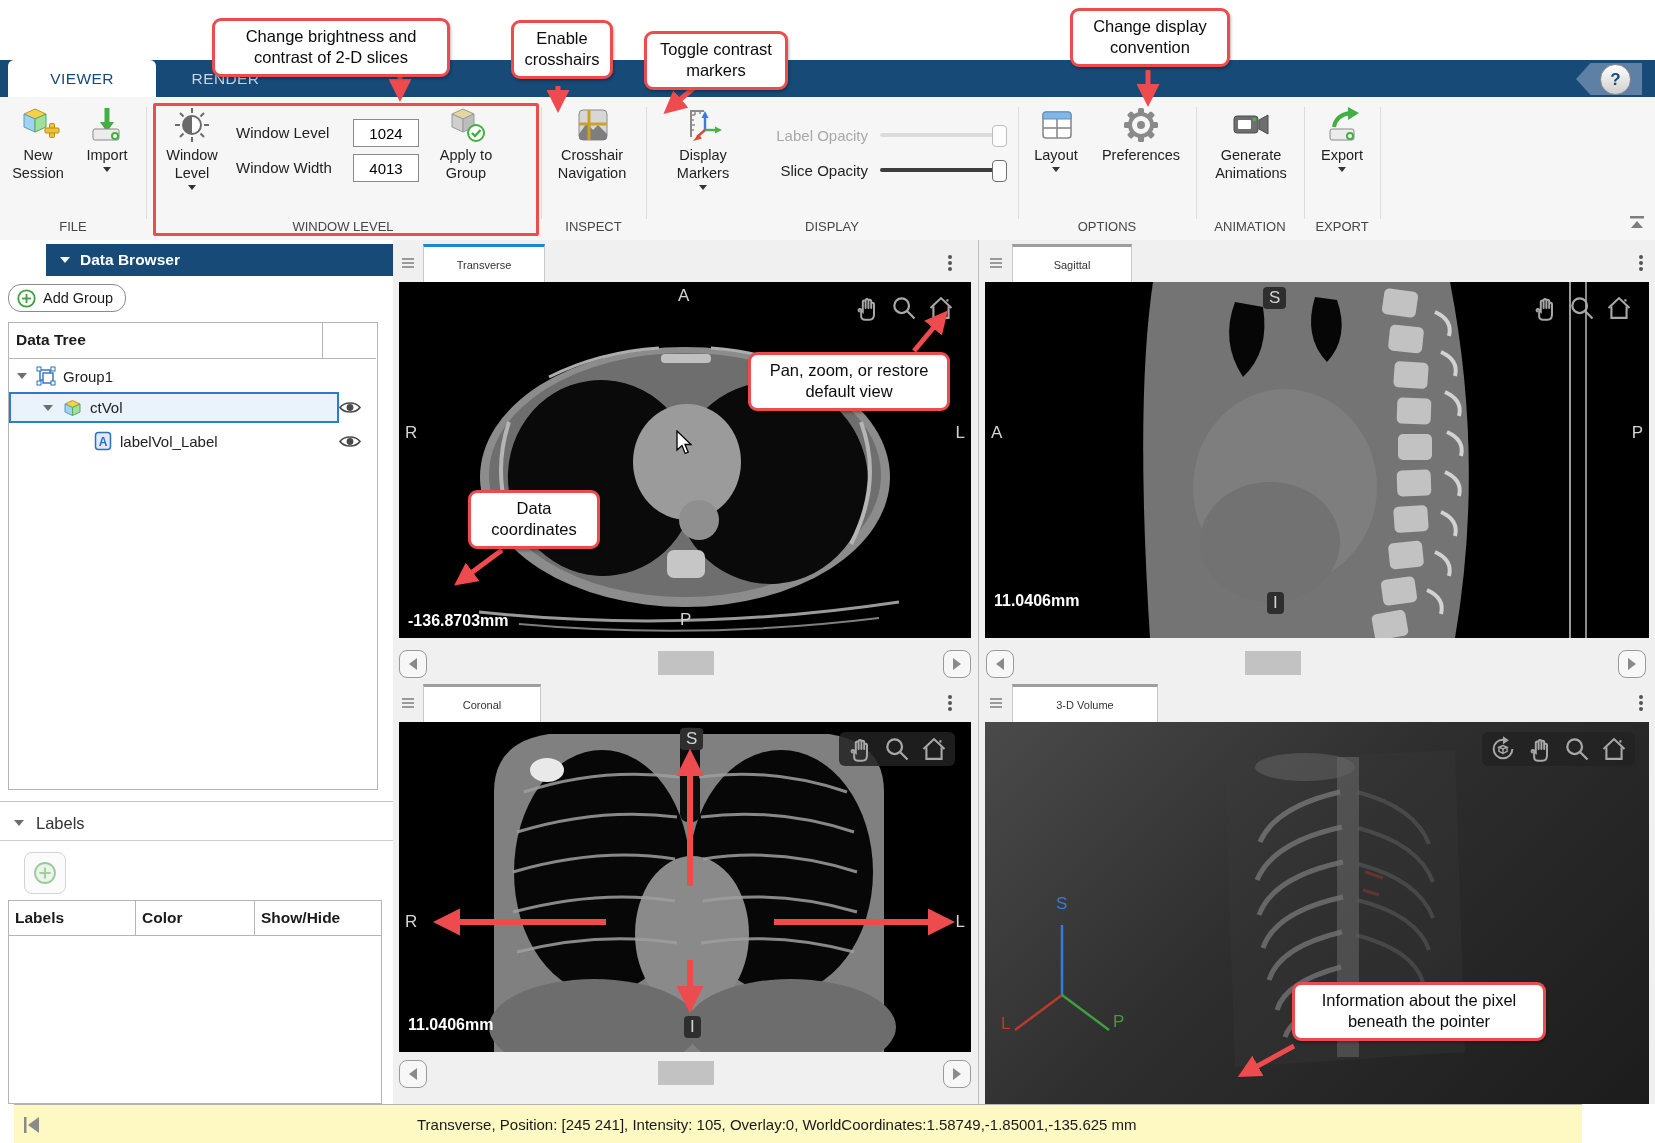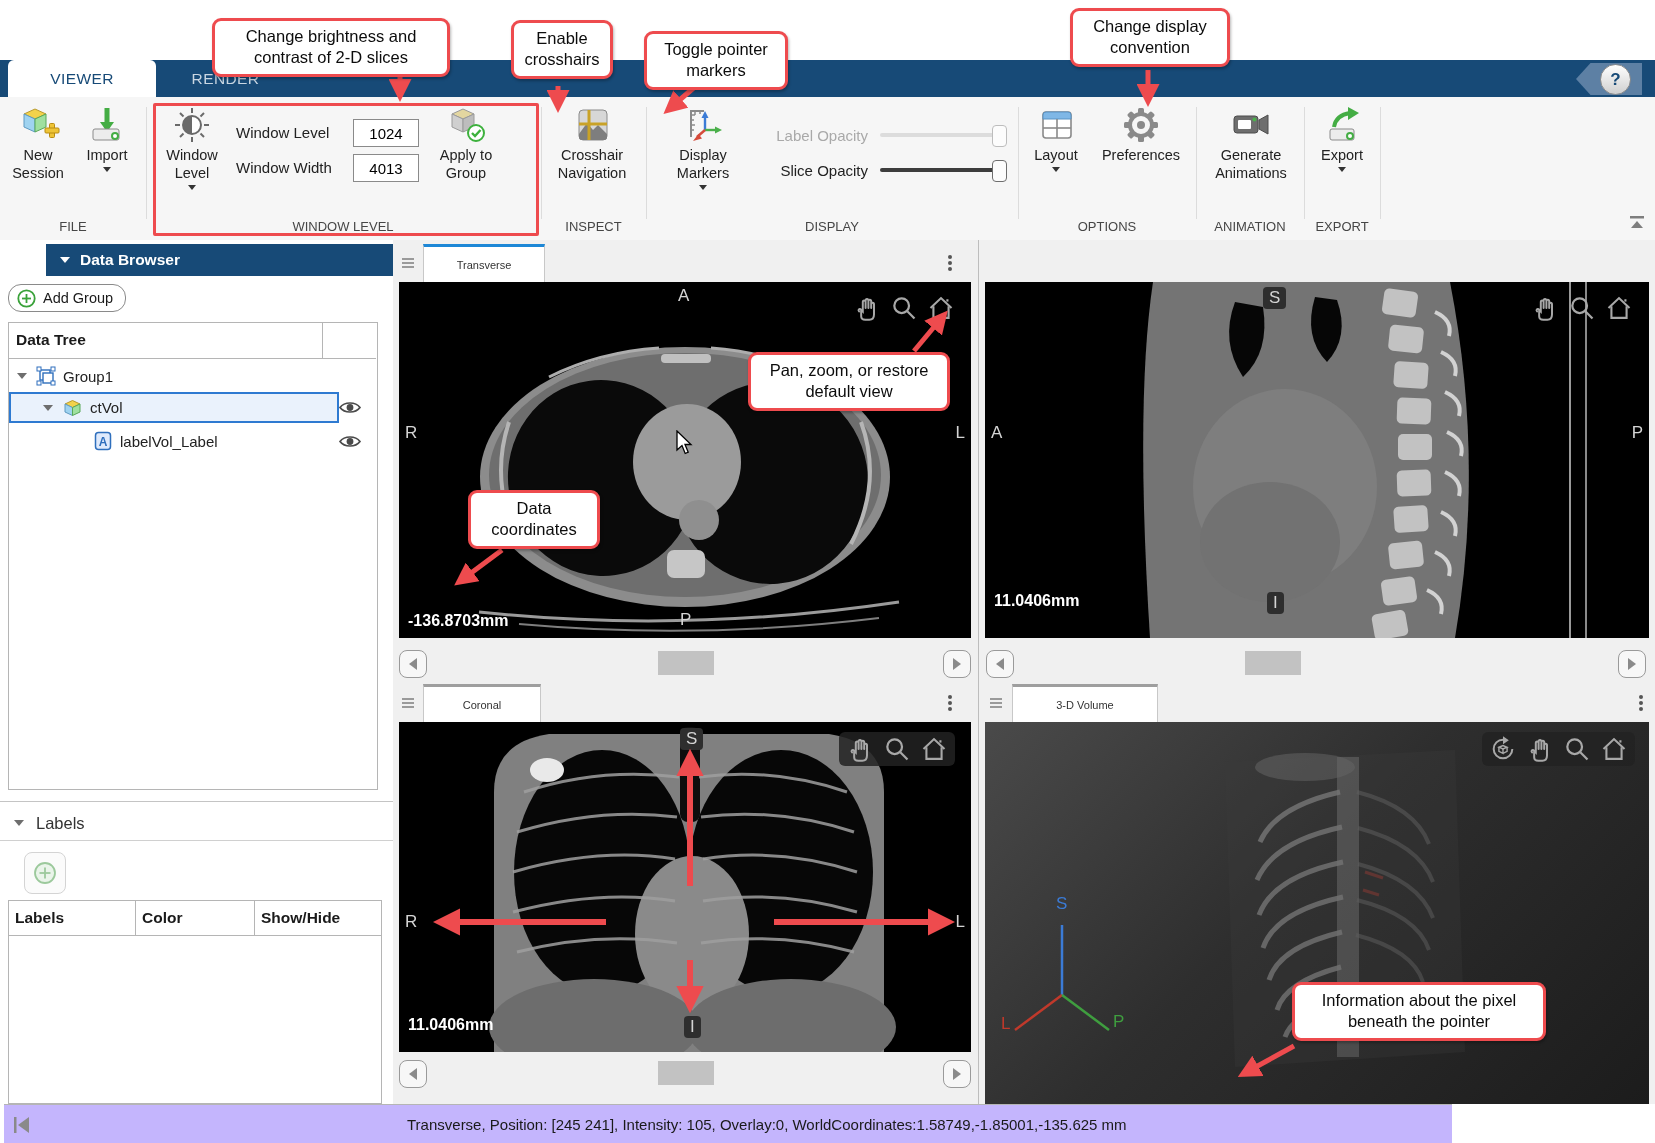--- a/index.html
+++ b/index.html
@@ -54,21 +54,21 @@
   .str.right{border-left:8px solid #8a8a8a;}
   .sthumb{position:absolute;height:24px;background:#c2c2c2;}
   
   .callout{position:absolute;background:#fff;border:3px solid #ee4b4e;border-radius:9px;
            padding:5px 8px;font-size:16.5px;line-height:1.3;text-align:center;color:#0c0c0c;
            z-index:70;box-shadow:1px 2px 3px rgba(0,0,0,.28);display:flex;align-items:center;justify-content:center;}
   #wl-redbox{position:absolute;left:153px;top:103px;width:380px;height:127px;border:3px solid #ee4b4e;
              border-radius:2px;z-index:65;pointer-events:none;}
   #arrow-overlay{position:absolute;left:0;top:0;width:1655px;height:1143px;z-index:60;pointer-events:none;}
   
-  #statusbar{position:absolute;left:4px;top:1104px;width:1448px;height:39px;background:#c4b5fd;
+  #statusbar{position:absolute;left:14px;top:1104px;width:1568px;height:39px;background:#fef9c3;
              border-top:1px solid #b5b5b5;font-size:15px;color:#1a1a1a;}
   table.datatbl{border-collapse:collapse;width:100%;font-size:15px;}
   table.datatbl th{border-bottom:1px solid #b5b5b5;text-align:left;font-size:15.5px;padding:8px 6px;}
 </style>
 </head>
 <body>
 
 <div id="app">
 
   <div id="tabstrip"></div>
@@ -410,20 +410,27 @@
   <div class="abs" style="left:394px;top:646px;width:584px;height:36px;">
     <div class="scroll-btn" style="left:5px;top:4px;">
         <span class="str left"></span>
       </div>
     <div class="sthumb" style="left:264px;top:5px;width:56px;"></div>
     <div class="scroll-btn" style="right:7px;top:4px;">
         <span class="str right"></span>
       </div>
   </div>
 
+  <div class="tabbar" style="left:979px;top:244px;width:676px;">
+    <span class="grip" style="position:absolute;left:11px;top:14px;"></span>
+    <div class="vtab" style="left:33px;width:118px;">
+      <span>Sagittal</span>
+    </div>
+    <span class="vdots dark" style="position:absolute;right:12px;top:17px;"></span>
+  </div>
   <div class="viewport" style="left:985px;top:282px;width:664px;height:356px;">
     <svg width="664" height="356" viewBox="0 0 664 356">
       <rect width="664" height="356" fill="#000"></rect>
       <path d="M168,0 Q150,120 165,356 H470 Q500,180 465,0 Z" fill="#747474"></path>
       <path d="M250,20 Q235,60 258,95 Q285,70 278,25 Z" fill="#060606"></path>
       <path d="M330,15 Q318,55 342,80 Q365,55 352,18 Z" fill="#060606"></path>
       <ellipse cx="300" cy="205" rx="92" ry="98" fill="#7e7e7e"></ellipse>
       <ellipse cx="285" cy="260" rx="70" ry="60" fill="#727272"></ellipse>
       <g fill="#c2c2c2">
         <rect x="398" y="8" width="34" height="26" rx="5" transform="rotate(8 415 21)"></rect>
@@ -633,19 +640,19 @@
     <g stroke="#ee4b4e" stroke-width="6" fill="none">
       <line x1="690" y1="886" x2="690" y2="756" marker-end="url(#ah)"></line>
       <line x1="690" y1="960" x2="690" y2="1006" marker-end="url(#ah)"></line>
       <line x1="606" y1="922" x2="440" y2="922" marker-end="url(#ah)"></line>
       <line x1="774" y1="922" x2="948" y2="922" marker-end="url(#ah)"></line>
     </g>
   </svg>
 
   <div class="callout" style="left:212px;top:18px;width:216px;">Change brightness and contrast of 2-D slices</div>
   <div class="callout" style="left:511px;top:20px;width:80px;">Enable crosshairs</div>
-  <div class="callout" style="left:644px;top:31px;width:122px;">Toggle pointer markers</div>
+  <div class="callout" style="left:644px;top:31px;width:122px;">Toggle contrast markers</div>
   <div class="callout" style="left:1070px;top:8px;width:138px;">Change display convention</div>
   <div class="callout" style="left:748px;top:352px;width:180px;">Pan, zoom, or restore default view</div>
   <div class="callout" style="left:468px;top:490px;width:110px;">Data coordinates</div>
   <div class="callout" style="left:1292px;top:982px;width:232px;">Information about the pixel beneath the pointer</div>
 
 </div>
 
 </body></html>

